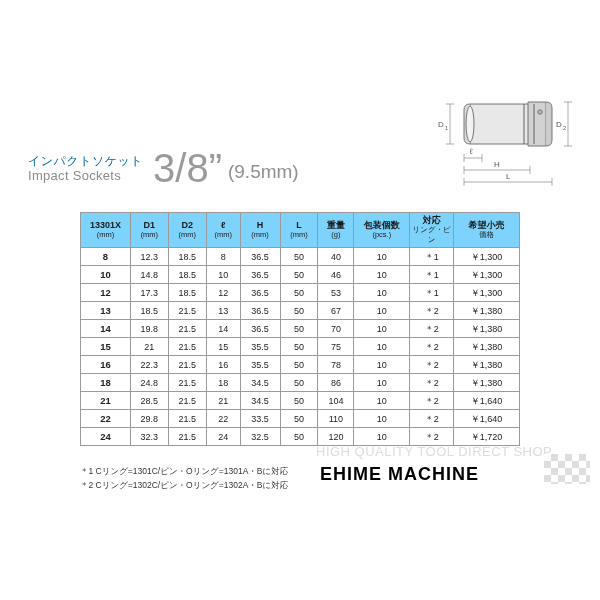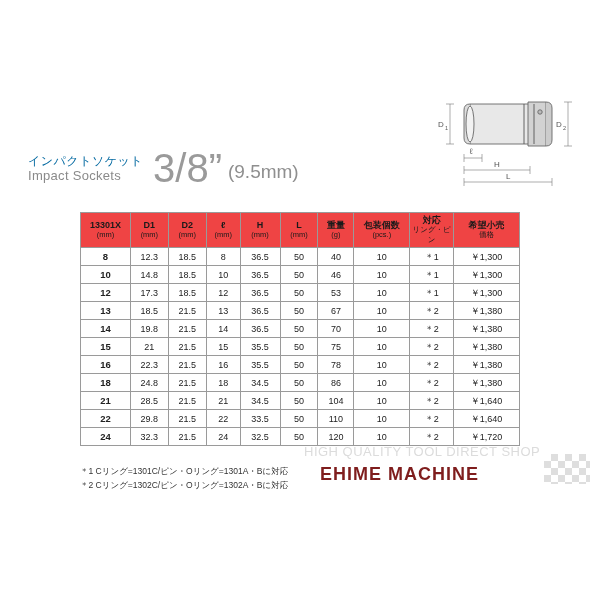--- a/index.html
+++ b/index.html
@@ -88,21 +88,21 @@
     color: #222;
   }
   table.spec th, table.spec td {
     border: 1px solid #9a9a9a;
     text-align: center;
     padding: 0;
     height: 17px;
     line-height: 10px;
   }
   table.spec thead th {
-    background: #ef4444;
+    background: #7dd3fc;
     font-weight: bold;
     font-size: 8.5px;
     color: #1a1a1a;
     height: 30px;
     padding: 2px 1px;
   }
   .th-main { display: block; font-size: 9px; }
   .th-sub { display: block; font-size: 7.5px; font-weight: normal; }
   td.col-size { font-weight: bold; font-size: 9.5px; }
   col.c-size   { width: 50px; }
@@ -131,34 +131,34 @@
   .watermark {
     position: absolute;
     left: 300px;
     top: 440px;
     width: 290px;
     height: 50px;
     pointer-events: none;
   }
   .wm-text {
     position: absolute;
-    left: 4px;
+    left: 16px;
     top: 4px;
     font-size: 13px;
     color: #dcdcdc;
     letter-spacing: 0.5px;
     white-space: nowrap;
   }
   .wm-brand {
     position: absolute;
     left: 20px;
     top: 24px;
     font-size: 18px;
     font-weight: bold;
-    color: #7f1d1d;
+    color: #000000;
     letter-spacing: 1px;
     white-space: nowrap;
   }
   .wm-flag {
     position: absolute;
     right: 0;
     top: 14px;
     width: 46px;
     height: 30px;
     background-image:

